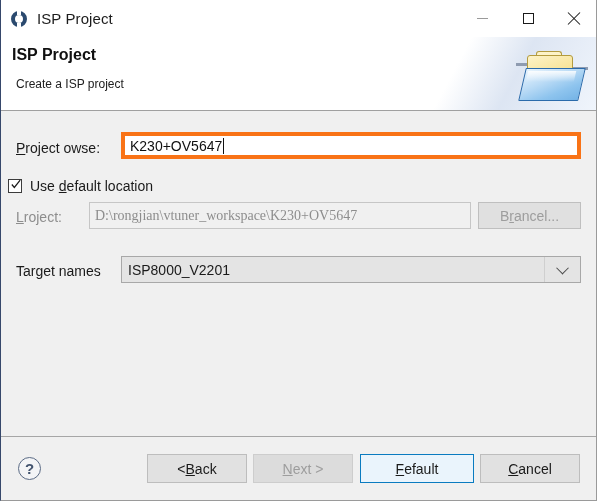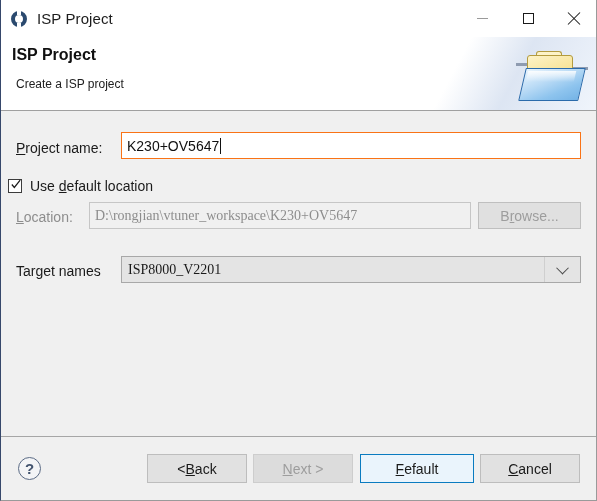--- a/index.html
+++ b/index.html
@@ -144,21 +144,21 @@
   .lbl { font-size: 14px; color: #1a1a1a; }
   .lbl.dim { color: #8d8d8d; }
   .mn { text-decoration: underline; }
 
   #row-project { position: absolute; left: 15px; top: 29px; display: flex; align-items: center; }
   #project-label { width: 104px; }
   #project-input {
     position: absolute; left: 120px; top: 21px;
     width: 460px; height: 27px;
     background: #ffffff;
-    border: 1px solid #f97316;
+    border: 4px solid #f97316;
     padding: 0 5px;
     font-family: "Liberation Sans", sans-serif;
     font-size: 14px; color: #101010;
     display: flex; align-items: center;
   }
   #project-caret {
     display: inline-block; width: 1px; height: 16px;
     background: #111; margin-left: 1px;
   }
 
@@ -190,21 +190,21 @@
   }
 
   #target-label { position: absolute; left: 15px; top: 152px; }
   #target-combo {
     position: absolute; left: 120px; top: 145px;
     width: 460px; height: 27px;
     background: #e4e4e4; border: 1px solid #a8a8a8;
     display: flex; align-items: center;
     font-size: 14px; color: #1a1a1a;
   }
-  #target-value { padding-left: 6px; flex: 1 1 auto; font-family: Liberation Serif, serif; }
+  #target-value { padding-left: 6px; flex: 1 1 auto; }
   #target-arrow {
     width: 36px; height: 25px;
     display: flex; align-items: center; justify-content: center;
     border-left: 1px solid #cfcfcf;
   }
   .chev {
     width: 9px; height: 9px;
     border-right: 1.6px solid #4a4a4a;
     border-bottom: 1.6px solid #4a4a4a;
     transform: rotate(45deg) translate(-1px,-1px);
@@ -273,44 +273,44 @@
       <div class="tab"></div>
       <div class="back"></div>
       <div class="front"></div>
       <div class="shine"></div>
     </div>
   </div>
 
   <div id="body">
 
     <div id="row-project">
-      <span id="project-label" class="lbl"><span class="mn">P</span><span>roject name:</span></span>
+      <span id="project-label" class="lbl"><span class="mn">P</span><span>roject owse:</span></span>
     </div>
     <div id="project-input">
       <span>K230+OV5647</span>
       <span id="project-caret"></span>
     </div>
 
     <div id="row-default">
       <span id="chk-default">
         <svg class="tick" viewBox="0 0 12 12">
           <path d="M1 6 L4 9.5 L11 0.8" fill="none" stroke="#1a1a1a" stroke-width="1.5"></path>
         </svg>
       </span>
       <span class="lbl"><span>Use </span><span class="mn">d</span><span>efault location</span></span>
     </div>
 
-    <span id="location-label" class="lbl dim"><span class="mn">L</span><span>ocation:</span></span>
+    <span id="location-label" class="lbl dim"><span class="mn">L</span><span>roject:</span></span>
     <div id="location-input">
       <span>D:\rongjian\vtuner_workspace\K230+OV5647</span>
     </div>
     <div id="browse-button">
         <span>B</span>
         <span class="mn">r</span>
-        <span>owse...</span>
+        <span>ancel...</span>
       </div>
 
     <span id="target-label" class="lbl">Target names</span>
     <div id="target-combo">
       <span id="target-value">ISP8000_V2201</span>
       <span id="target-arrow">
           <span class="chev"></span>
         </span>
     </div>
   </div>

